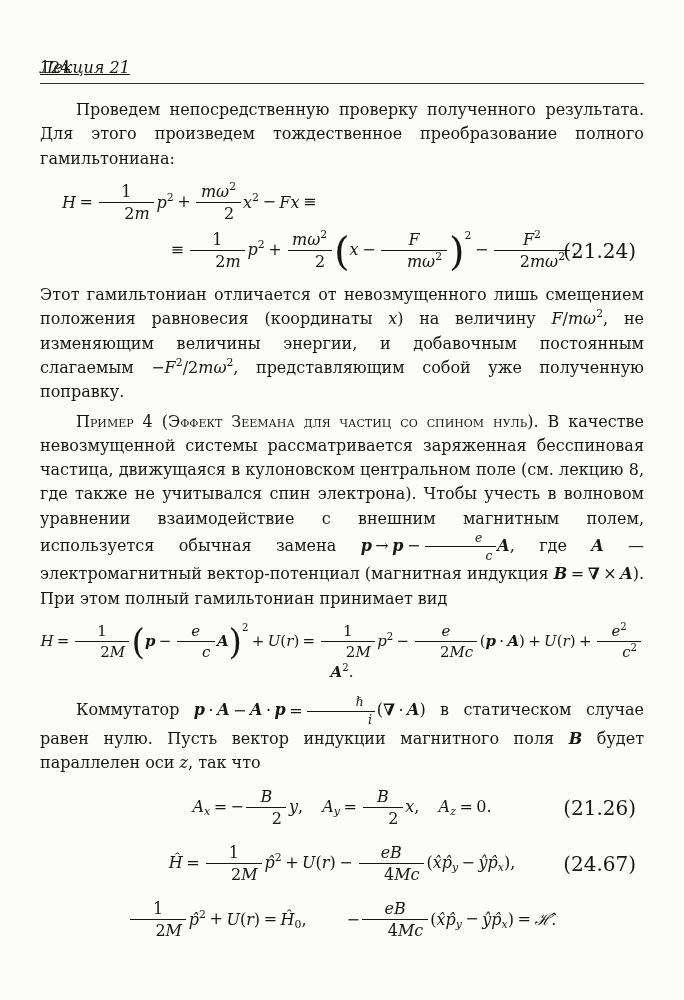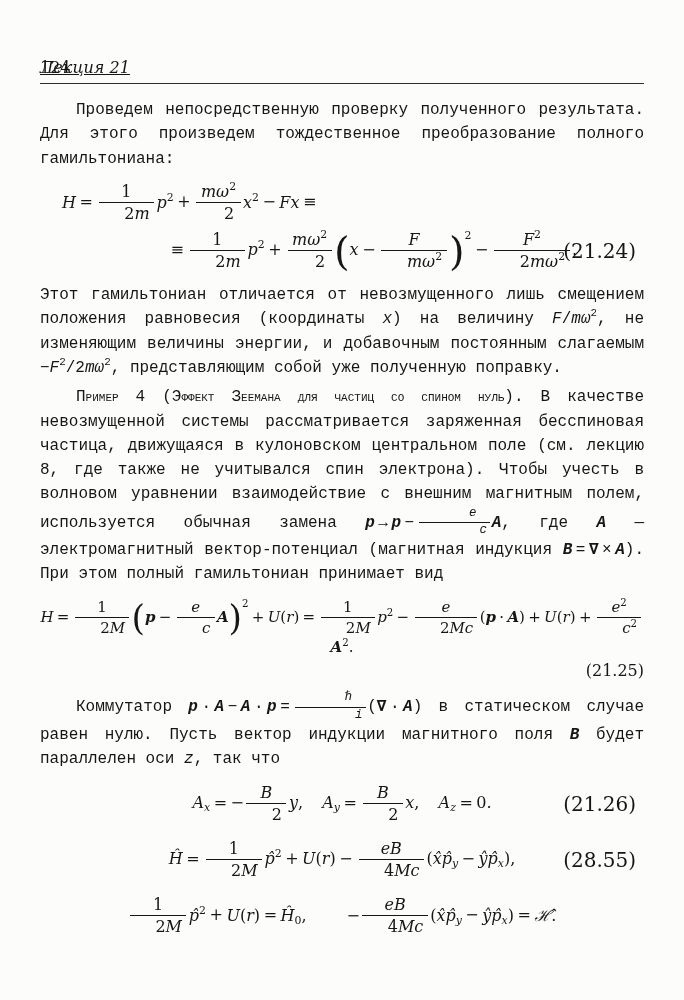--- a/index.html
+++ b/index.html
@@ -9,21 +9,21 @@
     font-family:"DejaVu Serif","Liberation Serif",serif;
     font-size:16px;line-height:1.52;
   }
   .page{padding:32px 40px 0 40px;}
   
   .pagehdr{position:relative;height:24px;margin-bottom:3px;margin-top:24px;}
   .pagenum{position:absolute;left:0;top:0;}
   .runhead{position:absolute;left:0;right:0;text-align:left;font-style:italic;text-decoration:underline;}
   .rule{border-bottom:1.5px solid #2e2e2e;margin-bottom:14px;}
   
-  .para{text-align:justify;margin:5px 0;font-family:Liberation Mono, monospace;}
+  .para{text-align:justify;margin:5px 0;}
   .para.indent{text-indent:36px;}
   
   .equation{margin:8px 0;}
   .eqline{position:relative;text-align:center;padding:4px 0;}
   .eqline.left{text-align:left;padding-left:22px;}
   .eqline.shift{padding-left:120px;padding-right:60px;}
   .eqline.tight{font-size:15px;}
   .eqtag{position:absolute;right:8px;top:50%;transform:translateY(-50%);font-size:20px;}
   .eqtagline{text-align:right;margin-top:-4px;}
   
@@ -62,38 +62,37 @@
       <span class="eqtag">(21.24)</span>
     </div>
   </div>
 
   <p class="para"><span class="mr">Этот гамильтониан отличается от невозмущенного лишь смещением положения равновесия (координаты </span><span class="mi">x</span><span class="mr">) на величину </span><span class="mi">F</span><span class="mr">/</span><span class="mi">mω</span><span class="sup">2</span><span class="mr">, не изменяющим величины энергии, и добавочным постоянным слагаемым </span><span class="mr">−</span><span class="mi">F</span><span class="sup">2</span><span class="mr">/2</span><span class="mi">mω</span><span class="sup">2</span><span class="mr">, представляющим собой уже полученную поправку.</span></p>
 
   <p class="para indent"><span class="msc">Пример 4 (Эффект Зеемана для частиц со спином нуль)</span><span class="mr">. В качестве невозмущенной системы рассматривается заряженная бесспиновая частица, движущаяся в кулоновском центральном поле (см. лекцию 8, где также не учитывался спин электрона). Чтобы учесть в волновом уравнении взаимодействие с внешним магнитным полем, используется обычная замена </span><span class="mb">p</span><span class="mo">→</span><span class="mb">p</span><span class="mo">−</span><span class="mfrac small"><span class="mnum"><span class="mi">e</span></span><span class="mden"><span class="mi">c</span></span></span><span class="mb">A</span><span class="mr">, где </span><span class="mb">A</span><span class="mr"> — электромагнитный вектор-потенциал (магнитная индукция </span><span class="mb">B</span><span class="mo">=</span><span class="mb">∇</span><span class="mo">×</span><span class="mb">A</span><span class="mr">). При этом полный гамильтониан принимает вид</span></p>
 
   <div class="equation">
     <div class="eqline tight"><span class="mi">H</span><span class="mo">=</span><span class="mfrac"><span class="mnum"><span class="mr">1</span></span><span class="mden"><span class="mr">2</span><span class="mi">M</span></span></span><span class="mbig" style="font-size: 2.3em;">(</span><span class="mb">p</span><span class="mo">−</span><span class="mfrac"><span class="mnum"><span class="mi">e</span></span><span class="mden"><span class="mi">c</span></span></span><span class="mb">A</span><span class="mbig" style="font-size: 2.3em;">)</span><span class="sup high">2</span><span class="mo">+</span><span class="mi">U</span><span class="mr">(</span><span class="mi">r</span><span class="mr">)</span><span class="mo">=</span><span class="mfrac"><span class="mnum"><span class="mr">1</span></span><span class="mden"><span class="mr">2</span><span class="mi">M</span></span></span><span class="mi">p</span><span class="sup">2</span><span class="mo">−</span><span class="mfrac"><span class="mnum"><span class="mi">e</span></span><span class="mden"><span class="mr">2</span><span class="mi">Mc</span></span></span><span class="mr">(</span><span class="mb">p</span><span class="mo">·</span><span class="mb">A</span><span class="mr">)</span><span class="mo">+</span><span class="mi">U</span><span class="mr">(</span><span class="mi">r</span><span class="mr">)</span><span class="mo">+</span><span class="mfrac"><span class="mnum"><span class="mi">e</span><span class="sup">2</span></span><span class="mden"><span class="mi">c</span><span class="sup">2</span></span></span><span class="mb">A</span><span class="sup">2</span><span class="mr">.</span></div>
-    <div class="eqtagline">(21.25)</div>
   </div>
 
 
   <p class="para indent"><span class="mr">Коммутатор </span><span class="mb">p</span><span class="mo">·</span><span class="mb">A</span><span class="mo">−</span><span class="mb">A</span><span class="mo">·</span><span class="mb">p</span><span class="mo">=</span><span class="mfrac small"><span class="mnum"><span class="mi">ℏ</span></span><span class="mden"><span class="mi">i</span></span></span><span class="mr">(</span><span class="mb">∇</span><span class="mo">·</span><span class="mb">A</span><span class="mr">)</span><span class="mr"> в статическом случае равен нулю. Пусть вектор индукции магнитного поля </span><span class="mb">B</span><span class="mr"> будет параллелен оси </span><span class="mi">z</span><span class="mr">, так что</span></p>
 
   <div class="equation">
     <div class="eqline">
       <span><span class="mi">A</span><span class="sub it">x</span><span class="mo">=</span><span class="mr">−</span><span class="mfrac"><span class="mnum"><span class="mi">B</span></span><span class="mden"><span class="mr">2</span></span></span><span class="mi">y</span><span class="mr">,</span><span style="display: inline-block; width: 1.2em;"></span><span class="mi">A</span><span class="sub it">y</span><span class="mo">=</span><span class="mfrac"><span class="mnum"><span class="mi">B</span></span><span class="mden"><span class="mr">2</span></span></span><span class="mi">x</span><span class="mr">,</span><span style="display: inline-block; width: 1.2em;"></span><span class="mi">A</span><span class="sub it">z</span><span class="mo">=</span><span class="mr">0.</span></span>
       <span class="eqtag">(21.26)</span>
     </div>
   </div>
 
 
   <div class="equation">
     <div class="eqline">
       <span><span class="mi">Ĥ</span><span class="mo">=</span><span class="mfrac"><span class="mnum"><span class="mr">1</span></span><span class="mden"><span class="mr">2</span><span class="mi">M</span></span></span><span class="mi">p̂</span><span class="sup">2</span><span class="mo">+</span><span class="mi">U</span><span class="mr">(</span><span class="mi">r</span><span class="mr">)</span><span class="mo">−</span><span class="mfrac"><span class="mnum"><span class="mi">eB</span></span><span class="mden"><span class="mr">4</span><span class="mi">Mc</span></span></span><span class="mr">(</span><span class="mi">x̂p̂</span><span class="sub it">y</span><span class="mo">−</span><span class="mi">ŷp̂</span><span class="sub it">x</span><span class="mr">),</span></span>
-      <span class="eqtag">(28.55)</span>
+      <span class="eqtag">(24.67)</span>
     </div>
   </div>
 
 
   <div class="equation">
     <div class="eqline"><span class="mfrac"><span class="mnum"><span class="mr">1</span></span><span class="mden"><span class="mr">2</span><span class="mi">M</span></span></span><span class="mi">p̂</span><span class="sup">2</span><span class="mo">+</span><span class="mi">U</span><span class="mr">(</span><span class="mi">r</span><span class="mr">)</span><span class="mo">=</span><span class="mi">Ĥ</span><span class="sub">0</span><span class="mr">,</span><span style="display: inline-block; width: 2.5em;"></span><span class="mr">−</span><span class="mfrac"><span class="mnum"><span class="mi">eB</span></span><span class="mden"><span class="mr">4</span><span class="mi">Mc</span></span></span><span class="mr">(</span><span class="mi">x̂p̂</span><span class="sub it">y</span><span class="mo">−</span><span class="mi">ŷp̂</span><span class="sub it">x</span><span class="mr">)</span><span class="mo">=</span><span class="mi">ℋ̂</span><span class="mr">.</span></div>
   </div>
 
 </div>
 

